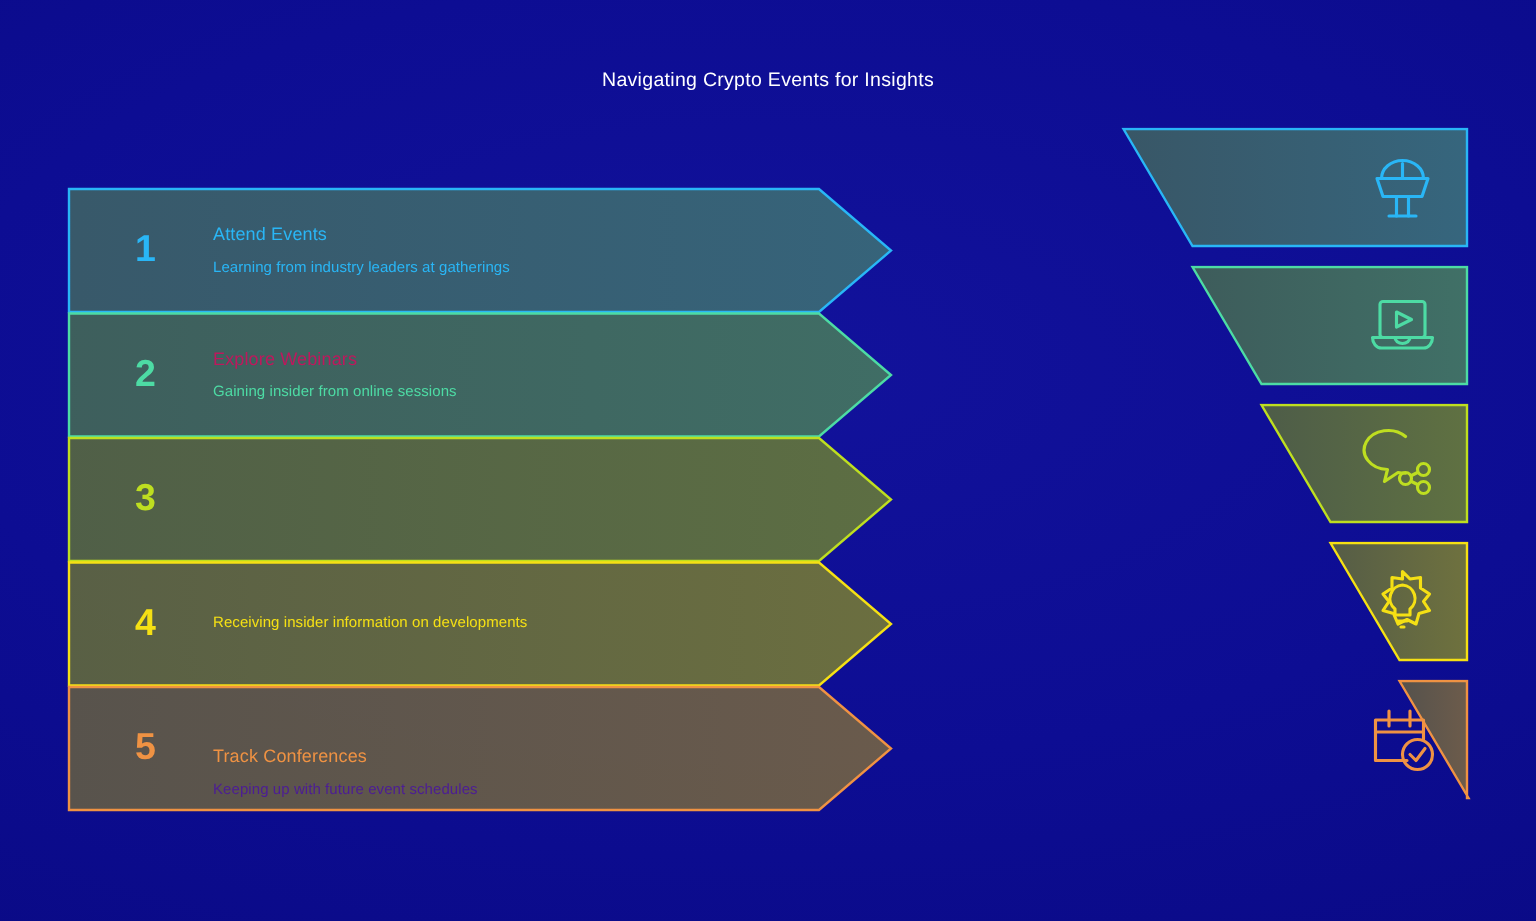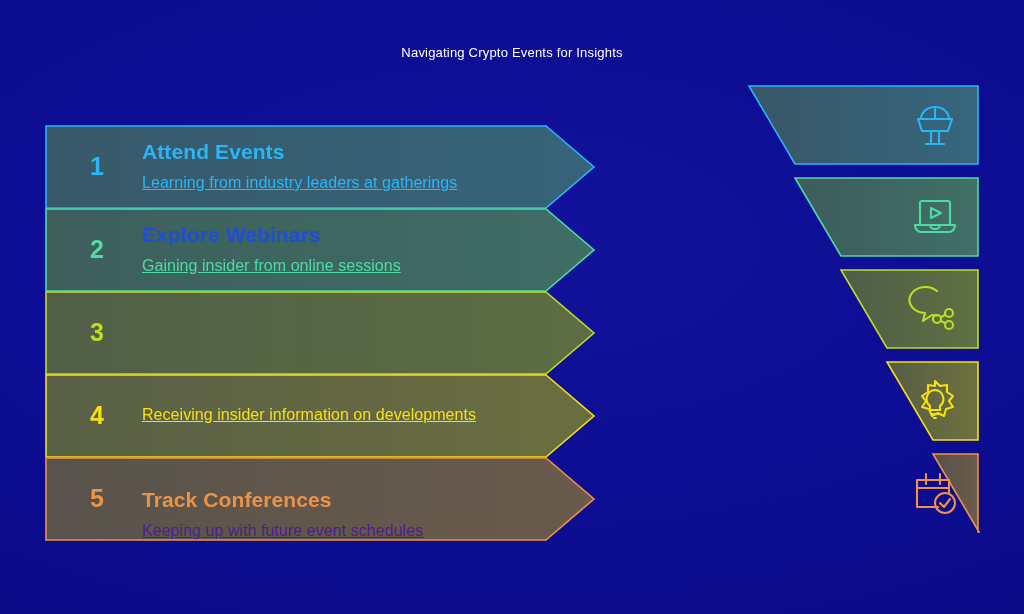--- a/index.html
+++ b/index.html
@@ -74,30 +74,29 @@
   .step-text {
     position: absolute;
     left: 97px;
     top: 0;
     height: 82px;
     display: flex;
     flex-direction: column;
     justify-content: center;
   }
   .step-title {
-    font-size: 21px;
-    font-weight: 700;
+    font-size: 12px;
+    font-weight: 400;
     letter-spacing: 0.1px;
     margin-bottom: 10px;
   }
   .step-desc {
-    font-size: 16px;
+    font-size: 10px;
     font-weight: 400;
     letter-spacing: 0.05px;
-    text-decoration: underline;
   }
 
   
   #funnel-panel {
     position: absolute;
     left: 735px;
     top: 85px;
     width: 255px;
     height: 465px;
   }
@@ -146,21 +145,21 @@
               <stop offset="0" stop-color="rgba(77,219,164,0.16)"></stop>
               <stop offset="1" stop-color="rgba(77,219,164,0.26)"></stop>
             </linearGradient>
           </defs>
           <polygon points="1,1 501,1 549,42 501,83 1,83" fill="#3e4b4b" fill-opacity="0.95" stroke="#4ddba4" stroke-width="1.6" stroke-linejoin="miter"></polygon>
           <polygon points="1,1 501,1 549,42 501,83 1,83" fill="url(#stepgrad1)" stroke="none"></polygon>
         </svg>
         <div class="step-content">
           <div class="step-num" style="color: rgb(77, 219, 164);">2</div>
           <div class="step-text">
-            <div class="step-title" style="color: #1d4ed8;">Explore Webinars</div>
+            <div class="step-title" style="color: #be185d;">Explore Webinars</div>
             <div class="step-desc" style="color: rgb(77, 219, 164);">Gaining insider from online sessions</div>
           </div>
         </div>
       </div>
       <div class="step-row" style="top: 166px;">
         <svg width="552" height="86" viewBox="0 0 552 86" class="step-svg">
           <defs>
             <linearGradient id="stepgrad2" x1="0" y1="0" x2="1" y2="0">
               <stop offset="0" stop-color="rgba(190,222,32,0.16)"></stop>
               <stop offset="1" stop-color="rgba(190,222,32,0.26)"></stop>

